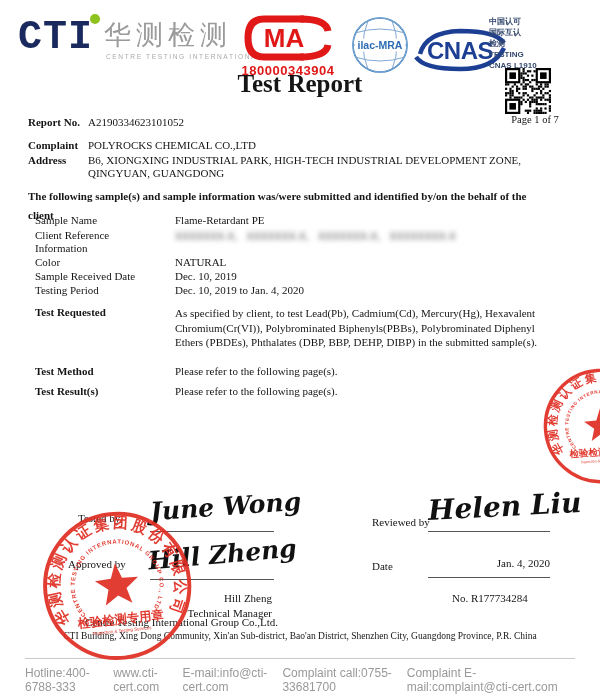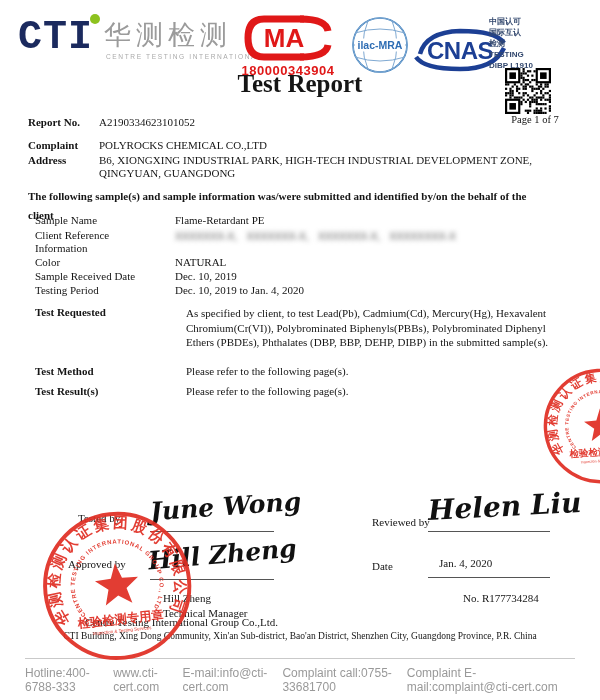--- a/index.html
+++ b/index.html
@@ -23,41 +23,41 @@
   .ilac-box{left:350px;top:15px;}
   .cnas-box{left:412px;top:26px;}
   .accred{left:489px;top:16px;font-family:"Liberation Sans",sans-serif;font-weight:bold;
           font-size:8px;color:#33486e;line-height:11px;}
   .title{left:0;top:70px;width:600px;text-align:center;font-size:25px;font-weight:bold;}
   .qr{left:505px;top:68px;}
   .pageno{left:495px;top:114px;width:80px;text-align:center;font-size:10.5px;}
 
   
   .lbl{font-weight:bold;font-size:11px;}
-  .val{font-size:11px;margin-left:11px;}
+  .val{font-size:11px;}
   .row-repno-l{left:28px;top:116px;} .row-repno-v{left:88px;top:116px;}
   .row-app-l{left:28px;top:139px;}  .row-app-v{left:88px;top:139px;}
   .row-adr-l{left:28px;top:154px;}  .row-adr-v{left:88px;top:154px;line-height:13px;}
   .intro{left:28px;top:187px;width:552px;font-size:11px;font-weight:bold;line-height:19px;}
 
   
   .si-l{left:35px;font-size:11px;} .si-v{left:175px;font-size:11px;}
   .redacted span{display:inline-block;margin-right:9px;color:#5a5a5a;filter:blur(2.6px);
                  font-family:"Liberation Sans",sans-serif;font-size:10.5px;}
 
   
   .tr-l{left:35px;top:306px;} .tr-v{left:175px;top:306px;width:410px;line-height:14.6px;}
   .tm-l{left:35px;top:365px;} .tm-v{left:175px;top:365px;}
   .ts-l{left:35px;top:385px;} .ts-v{left:175px;top:385px;}
 
   
   .sig{font-family:"DejaVu Serif",serif;font-style:italic;font-weight:bold;color:#111;}
   .sigline{height:0;border-top:1.3px solid #555;}
   .lab{font-size:11px;}
-  .center{text-align:left;}
+  .center{text-align:right;}
 
   
   .stamp-l{left:38px;top:503px;opacity:.93;transform:rotate(-6deg);z-index:6;}
   .stamp-r{left:540px;top:362px;opacity:.93;transform:rotate(-4deg);z-index:6;}
 
   
   .company{left:85px;top:616px;font-size:11px;}
   .cnaddr{left:0;top:631px;width:600px;text-align:center;font-size:9.5px;}
   .divider{left:25px;top:658px;width:550px;border-top:1px solid #c9c9c9;}
   .footer{left:25px;top:666px;width:550px;display:flex;justify-content:space-between;
@@ -100,21 +100,21 @@
       <rect x="5" y="23.5" width="50" height="13" fill="#fff"></rect>
       <text x="30" y="33.5" text-anchor="middle" font-family="Liberation Sans,sans-serif" font-size="10.5" font-weight="bold" fill="#2e6db4">ilac-MRA</text>
     </svg>
   </div>
 
   <div class="abs accred">
     <div>中国认可</div>
     <div>国际互认</div>
     <div>检测</div>
     <div>TESTING</div>
-    <div>DIBP L1910</div>
+    <div>CNAS L1910</div>
   </div>
 
   <div class="abs title">Test Report</div>
   <div class="abs qr"><svg id="qrsvg" width="46" height="46" viewBox="0 0 46 46">
         <rect x="0" y="0" width="15.333333333333336" height="15.333333333333336" fill="#000"></rect>
         <rect x="2.1904761904761907" y="2.1904761904761907" width="10.952380952380953" height="10.952380952380953" fill="#fff"></rect>
         <rect x="4.380952380952381" y="4.380952380952381" width="6.571428571428572" height="6.571428571428572" fill="#000"></rect>
         <rect x="30.66666666666667" y="0" width="15.333333333333336" height="15.333333333333336" fill="#000"></rect>
         <rect x="32.85714285714286" y="2.1904761904761907" width="10.952380952380953" height="10.952380952380953" fill="#fff"></rect>
         <rect x="35.04761904761905" y="4.380952380952381" width="6.571428571428572" height="6.571428571428572" fill="#000"></rect>

